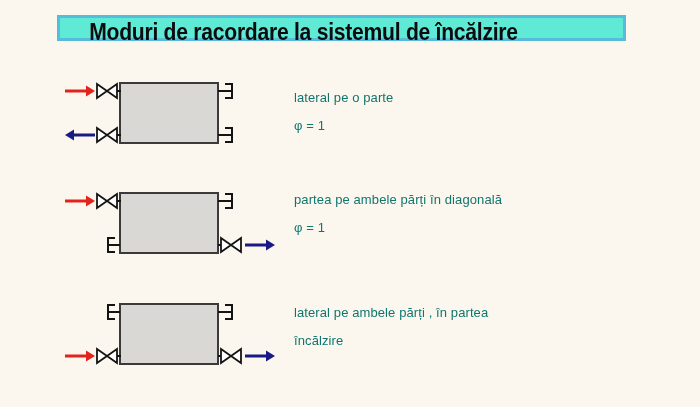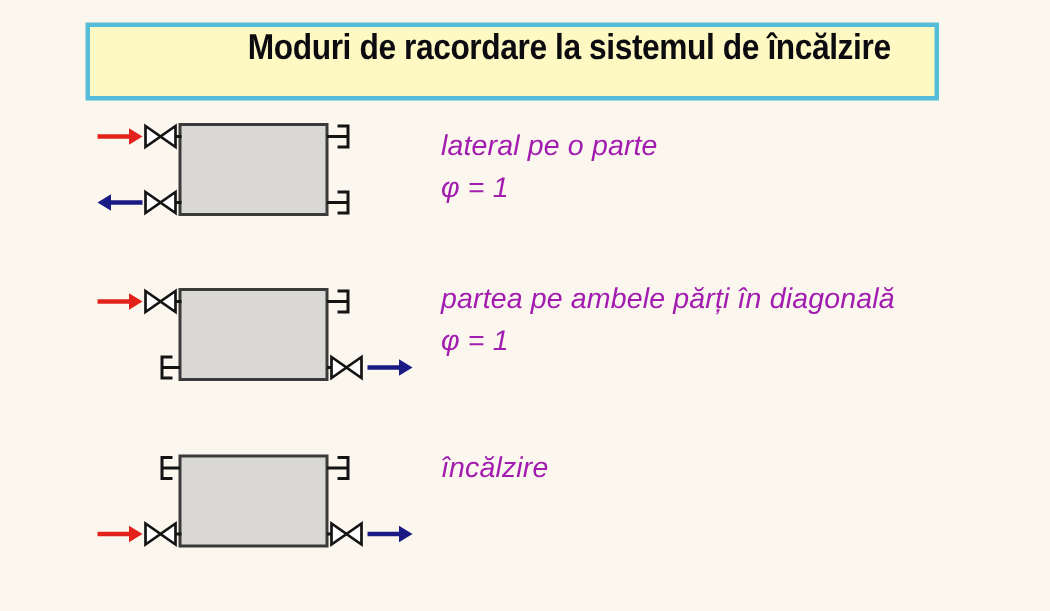--- a/index.html
+++ b/index.html
@@ -3,47 +3,46 @@
 <meta charset="utf-8">
 <style>
   html,body{margin:0;padding:0;}
   body{
     width:700px;height:407px;position:relative;overflow:hidden;
     background:#FBF7EE;
     font-family:"Liberation Sans", sans-serif;
     color:#111;
   }
   .title-bar{
-    position:absolute;left:57px;top:15px;width:569px;height:52px;
+    position:absolute;left:57px;top:15px;width:569px;height:26px;
     box-sizing:border-box;
-    background:#fef9c3;
+    background:#5eead4;
     border:3px solid #55BDD9;
-    text-align:right;
+    text-align:left;
     font-weight:bold;font-size:24px;line-height:27px;
     color:#0b0b10;
     white-space:nowrap;
   }
   .title-bar .squeeze{
     display:inline-block;
     transform:scaleX(0.88);
     transform-origin:center center;
     letter-spacing:-0.3px;
   }
   .diagram{
     position:absolute;left:56px;width:230px;height:92px;
   }
   .d1{top:69px}
   .d2{top:179px}
   .d3{top:290px}
   .caption{
     position:absolute;left:294px;
-    font-size:19px;line-height:28px;color:#a21caf;
+    font-size:13px;line-height:28px;color:#0f766e;
     letter-spacing:0.1px;
     white-space:nowrap;
-    font-style:italic;
   }
   .c1{top:84px}
   .c2{top:186px}
   .c3{top:299px}
 </style>
 </head>
 <body>
 
 <div class="title-bar">
   <span class="squeeze">Moduri de racordare la sistemul de încălzire</span>
@@ -165,14 +164,15 @@
   <div>lateral pe o parte</div>
   <div>φ = 1</div>
 </div>
 
 <div class="caption c2">
   <div>partea pe ambele părți în diagonală</div>
   <div>φ = 1</div>
 </div>
 
 <div class="caption c3">
+  <div>lateral pe ambele părți , în partea</div>
   <div>încălzire</div>
 </div>
 
 </body></html>

